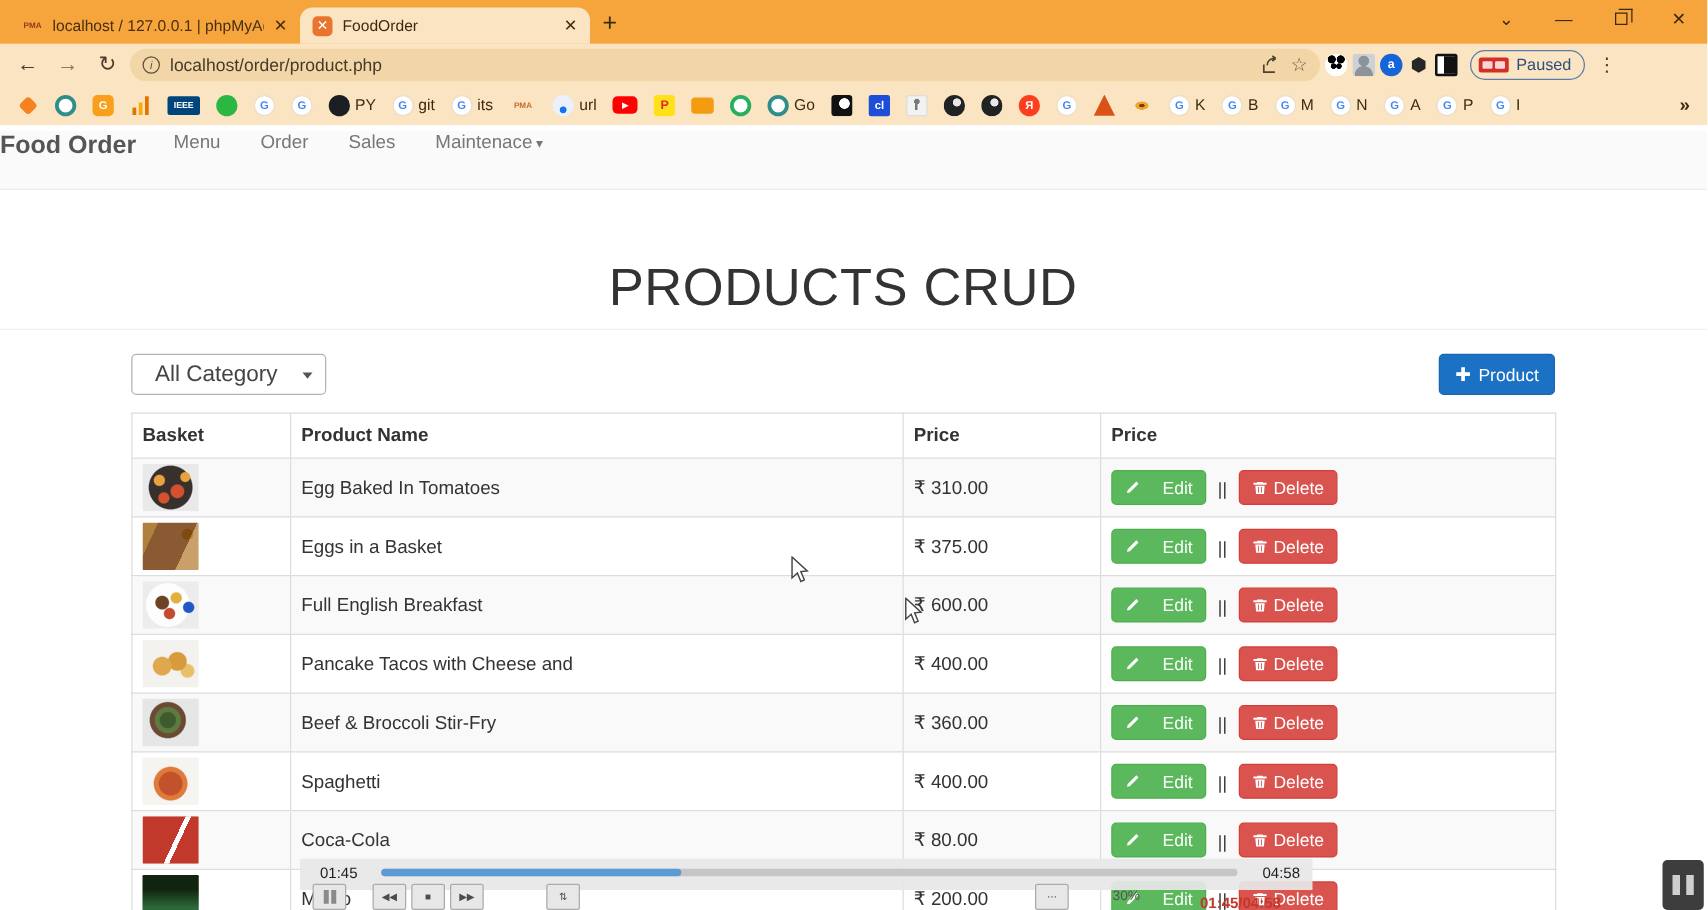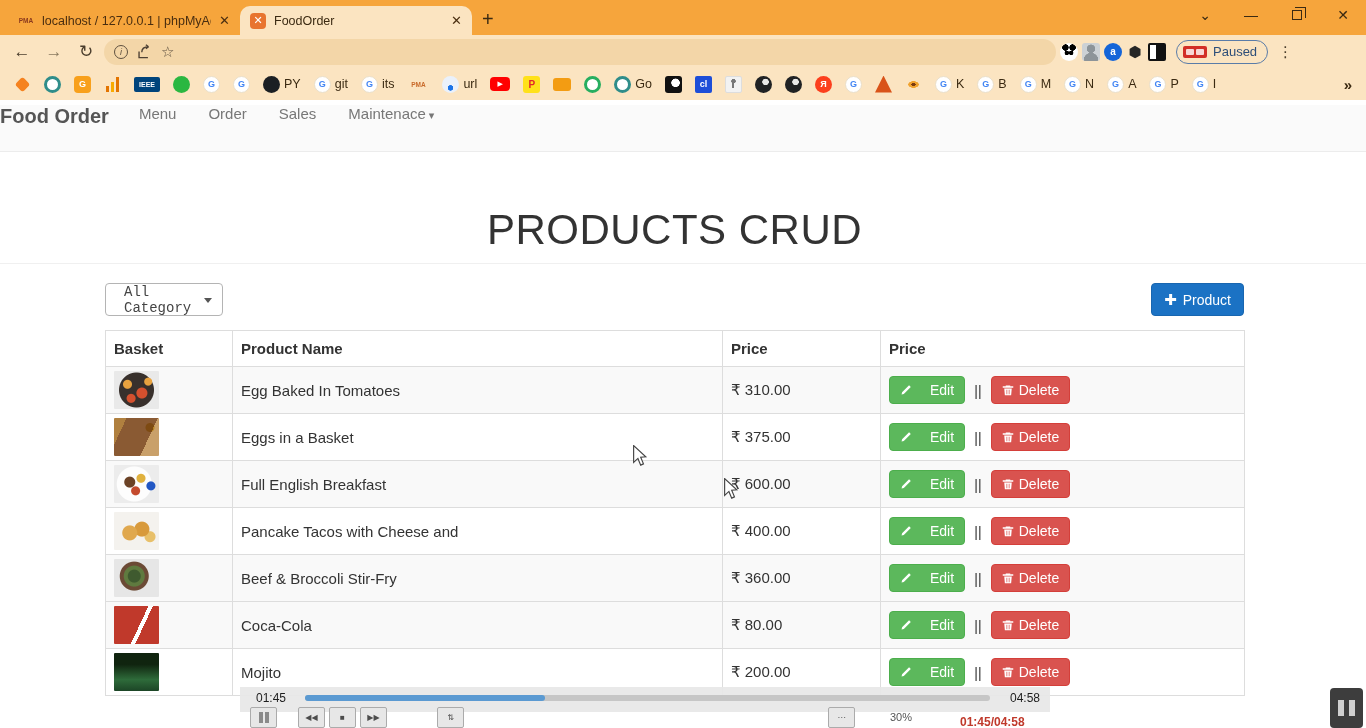--- a/index.html
+++ b/index.html
@@ -95,23 +95,23 @@
   .brand { font-size:20px; font-weight:bold; color:#555; margin-right:30px; }
   .nav-link { font-size:15px; color:#777; margin-right:32px; }
   .caret { font-size:11px; color:#777; margin-left:3px; }
 
   .page-title { position:absolute; top:106px; left:0; width:1349px; text-align:center;
                 font-size:42px; font-weight:400; color:#333; letter-spacing:0.5px; }
   .title-hr { position:absolute; top:163px; left:0; width:1366px; border:none; border-top:1px solid #f0f0f0; }
 
   .container { position:absolute; left:105px; width:1139px; }
   .controls-row { top:183px; height:34px; }
-  .select { position:absolute; left:0; top:0; width:118px; height:33px; background:#fff;
-            border:1px solid #b4b4b4; border-radius:4px; font-size:14px; color:#444;
-            display:flex; align-items:center; padding-left:18px;font-family:Liberation Mono, monospace; }
+  .select { position:absolute; left:0; top:0; width:156px; height:33px; background:#fff;
+            border:1px solid #b4b4b4; border-radius:4px; font-size:18px; color:#444;
+            display:flex; align-items:center; padding-left:18px; }
   .select .sel-caret { position:absolute; right:10px; top:14px; width:0; height:0;
             border-left:4.5px solid transparent; border-right:4.5px solid transparent; border-top:5px solid #555; }
   .btn-primary { position:absolute; right:0; top:0; height:33px; background:#1b72c4; border:1px solid #1866b0;
                  border-radius:4px; color:#fff; font-size:14px; display:flex; align-items:center;
                  padding:0 12px; gap:6px; }
   .plus-ic { font-size:15px; font-weight:bold; }
 
   .table-wrap { top:230px; }
   table { width:1139px; border-collapse:collapse; table-layout:fixed; background:#fff; }
   th,td { border:1px solid #ddd; font-size:15px; color:#333; }
@@ -192,20 +192,21 @@
       <span class="win-btn">✕</span>
     </div>
   </div>
 
   <div class="toolbar">
     <span class="nav-glyph">←</span>
     <span class="nav-glyph fwd">→</span>
     <span class="nav-glyph">↻</span>
     <div class="addressbar">
       <span class="info-ic">i</span>
+      <span class="url">localhost/order/product.php</span>
       <svg width="17" height="15" viewBox="0 0 24 22">
         <path fill="none" stroke="#4d4033" stroke-width="2" d="M4 11v9h13M8 12c0-5 4-8 10-8m0 0l-4-3m4 3l-4 3"></path>
       </svg>
       <span class="pill-ic">☆</span>
     </div>
     <span class="ext ext-panda"></span>
     <span class="ext ext-person"></span>
     <span class="ext ext-a">a</span>
     <span class="ext ext-puzzle">⬢</span>
     <span class="ext ext-dark"></span>
@@ -481,20 +482,42 @@
       </span>
       <span class="sep">||</span>
       <span class="btn-delete">
         <svg width="12" height="12" viewBox="0 0 16 16">
           <path fill="#fff" d="M5 2h6v1h4v2H1V3h4V2zm-2 4h10l-.8 9H3.8L3 6zm3 1.5v6h1v-6H6zm3 0v6h1v-6H9z"></path>
                   </svg>
         <span class="d-lab">Delete</span>
       </span>
     </td>
   </tr>
+            <tr>
+    <td>
+                <div class="thumb thumb-6"></div>
+              </td>
+    <td class="c-name">Spaghetti</td>
+    <td class="c-price">₹ 400.00</td>
+    <td>
+      <span class="btn-edit">
+        <svg width="12" height="12" viewBox="0 0 16 16">
+          <path fill="#fff" d="M12.1 1.6l2.3 2.3-9.3 9.3-3 .7.7-3 9.3-9.3z"></path>
+                  </svg>
+        <span class="e-lab">Edit</span>
+      </span>
+      <span class="sep">||</span>
+      <span class="btn-delete">
+        <svg width="12" height="12" viewBox="0 0 16 16">
+          <path fill="#fff" d="M5 2h6v1h4v2H1V3h4V2zm-2 4h10l-.8 9H3.8L3 6zm3 1.5v6h1v-6H6zm3 0v6h1v-6H9z"></path>
+                  </svg>
+        <span class="d-lab">Delete</span>
+      </span>
+    </td>
+  </tr>
             <tr class="stripe">
     <td>
                 <div class="thumb thumb-7"></div>
               </td>
     <td class="c-name">Coca-Cola</td>
     <td class="c-price">₹ 80.00</td>
     <td>
       <span class="btn-edit">
         <svg width="12" height="12" viewBox="0 0 16 16">
           <path fill="#fff" d="M12.1 1.6l2.3 2.3-9.3 9.3-3 .7.7-3 9.3-9.3z"></path>

